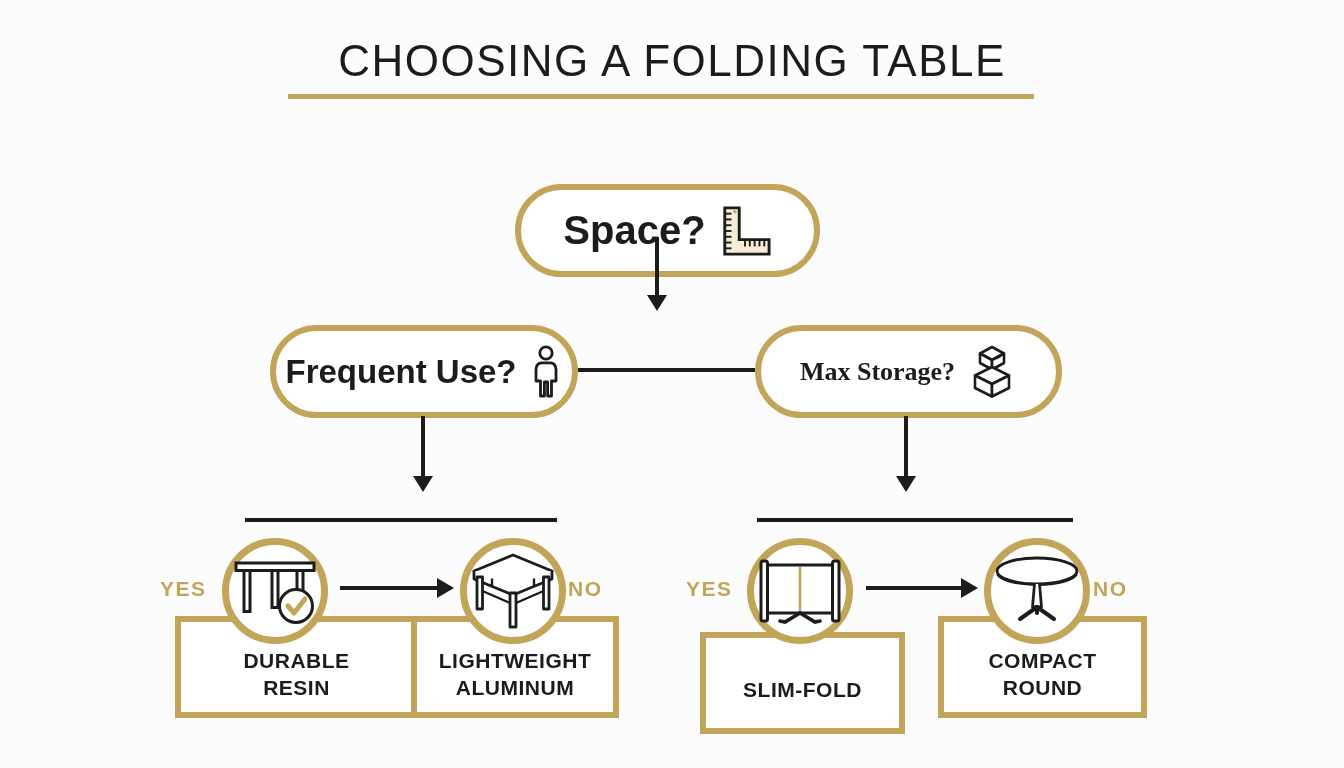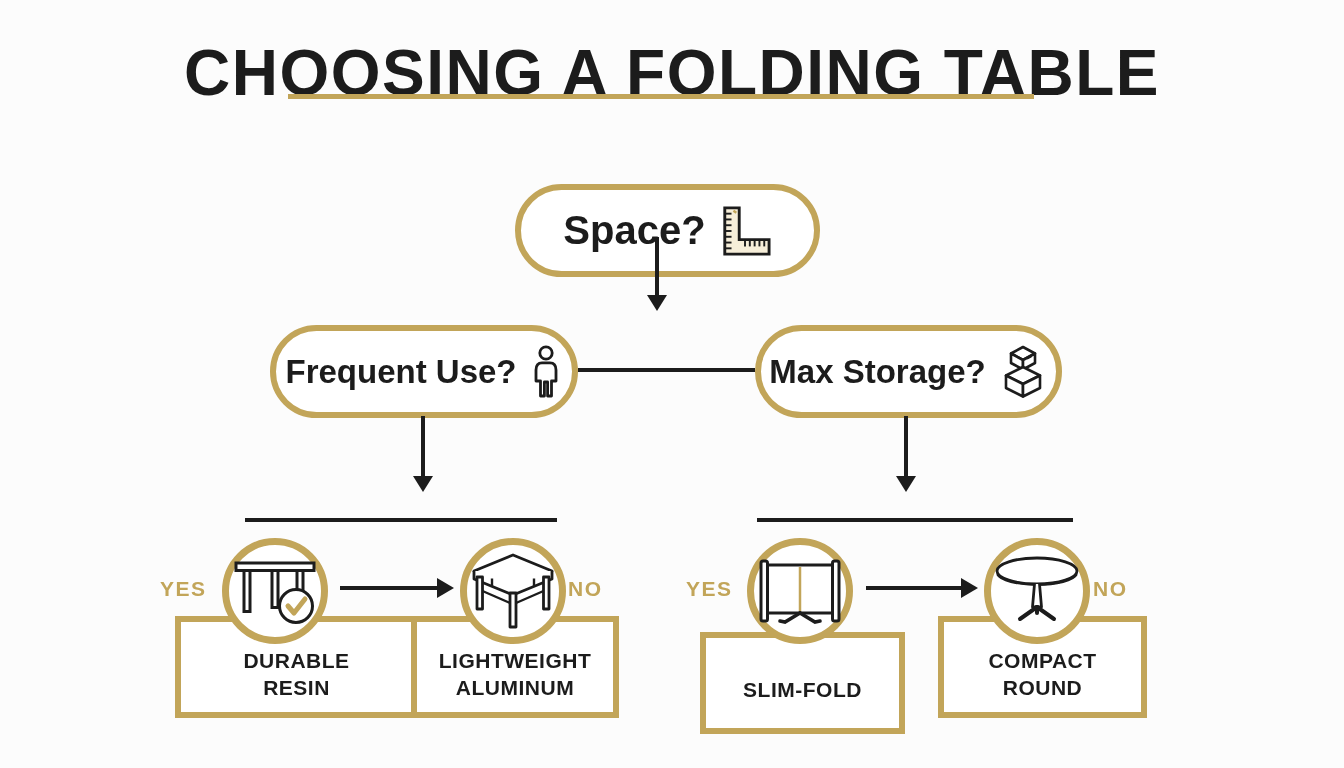--- a/index.html
+++ b/index.html
@@ -17,42 +17,42 @@
     background:var(--background);
     overflow:hidden;
     margin:0 auto;
   }
   .abs{position:absolute;}
 
   
   .title{
     left:0;right:0;top:36px;
     text-align:center;
-    font-size:64px;font-weight:700;
+    font-size:44px;font-weight:400;
     letter-spacing:1.5px;
     color:var(--ink);
   }
   .title-underline{
     left:288px;top:94px;width:746px;height:5px;
     background:var(--gold);
   }
 
   
   .pill{
     border:6px solid var(--gold);
     border-radius:52px;
     background:#fff;
     display:flex;align-items:center;justify-content:center;
     gap:12px;
     color:var(--ink);
     font-weight:700;
   }
   .pill-root{left:515px;top:140px;width:305px;height:93px;font-size:40px;margin-top:44px;}
   .pill-left{left:270px;top:325px;width:308px;height:93px;font-size:33px;}
-  .pill-right{left:755px;top:325px;width:307px;height:93px;font-size:33px;}
+  .pill-right{left:755px;top:325px;width:307px;height:93px;font-size:26px;font-family:Liberation Serif, serif;}
   .pill .q-label{white-space:nowrap;}
 
   
   .hline{background:var(--ink);}
   .connector{left:578px;top:368px;width:177px;height:4px;}
   .branch-bar-left{left:245px;top:518px;width:312px;height:4px;}
   .branch-bar-right{left:757px;top:518px;width:316px;height:4px;}
 
   .arrow-down{display:flex;flex-direction:column;align-items:center;}
   .arrow-down .shaft{width:4px;background:var(--ink);}

